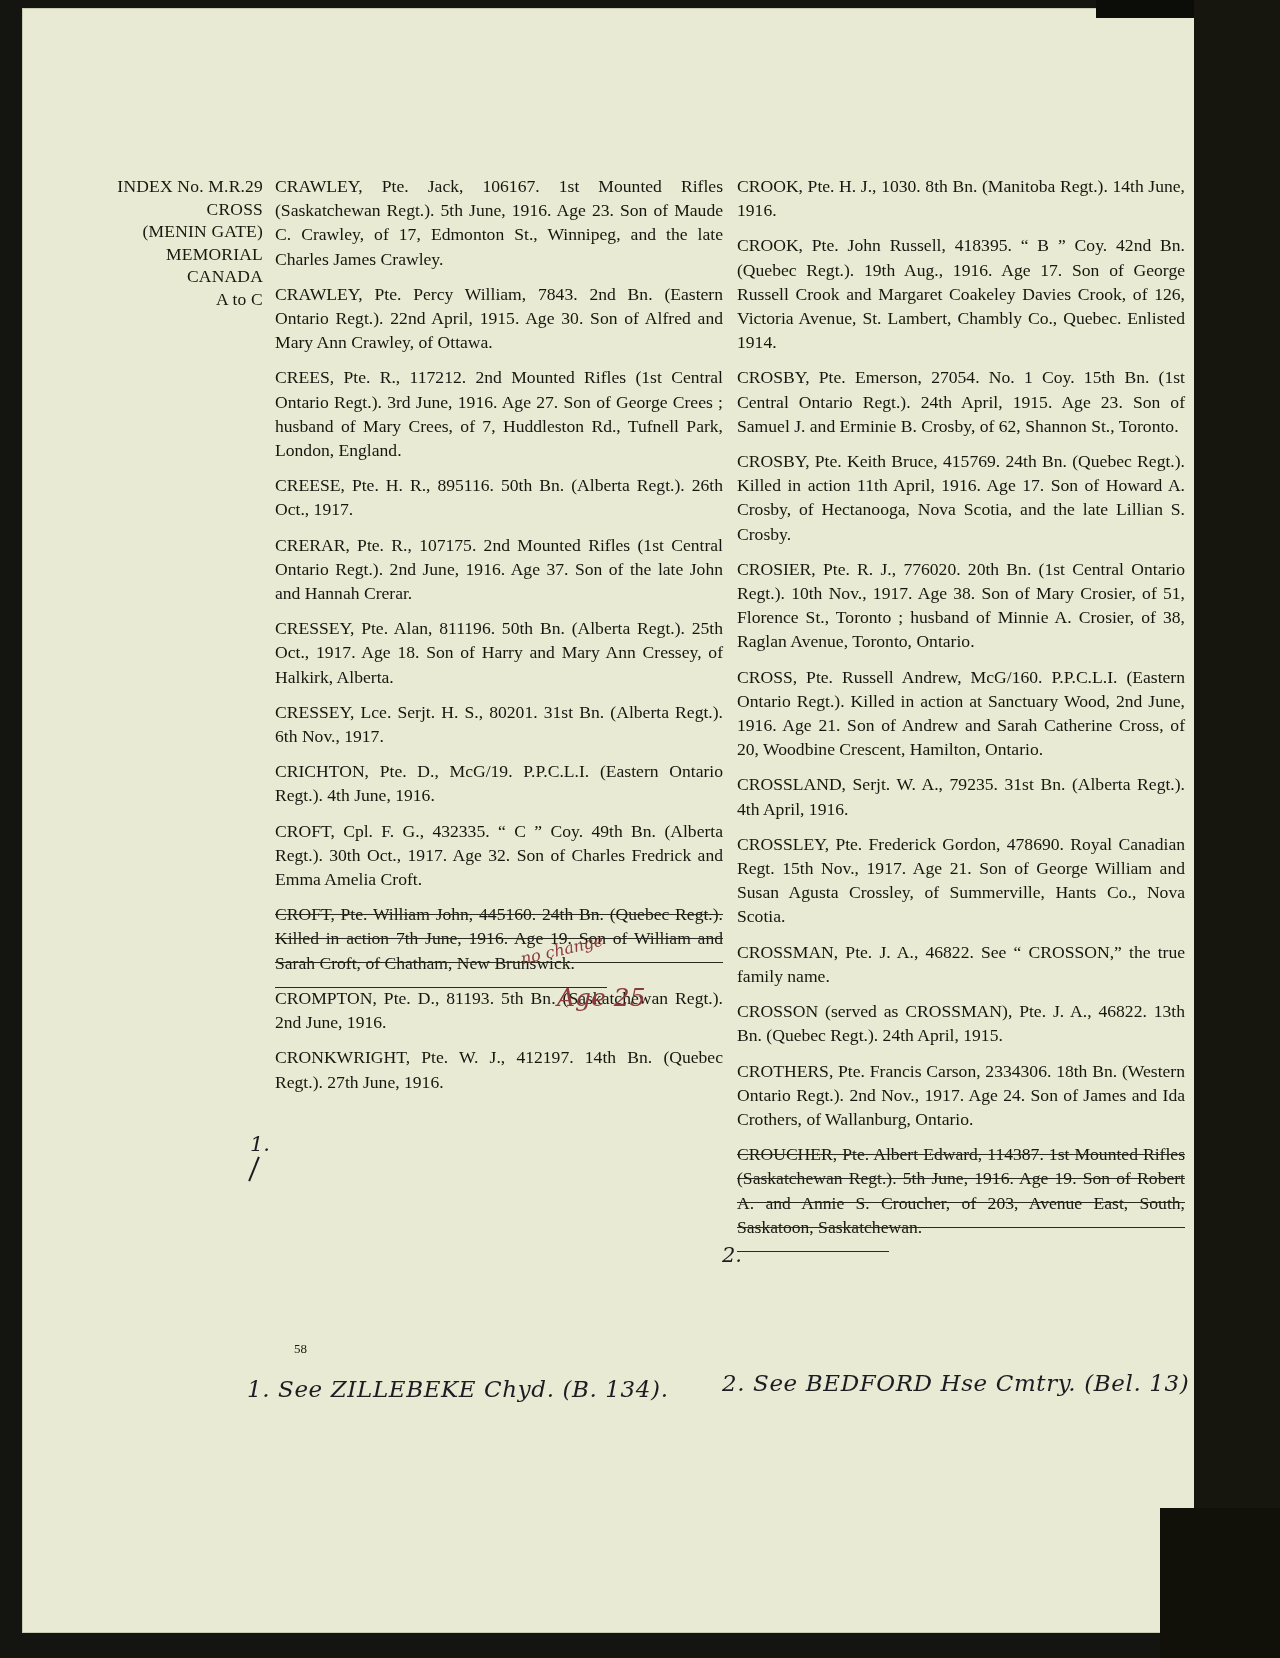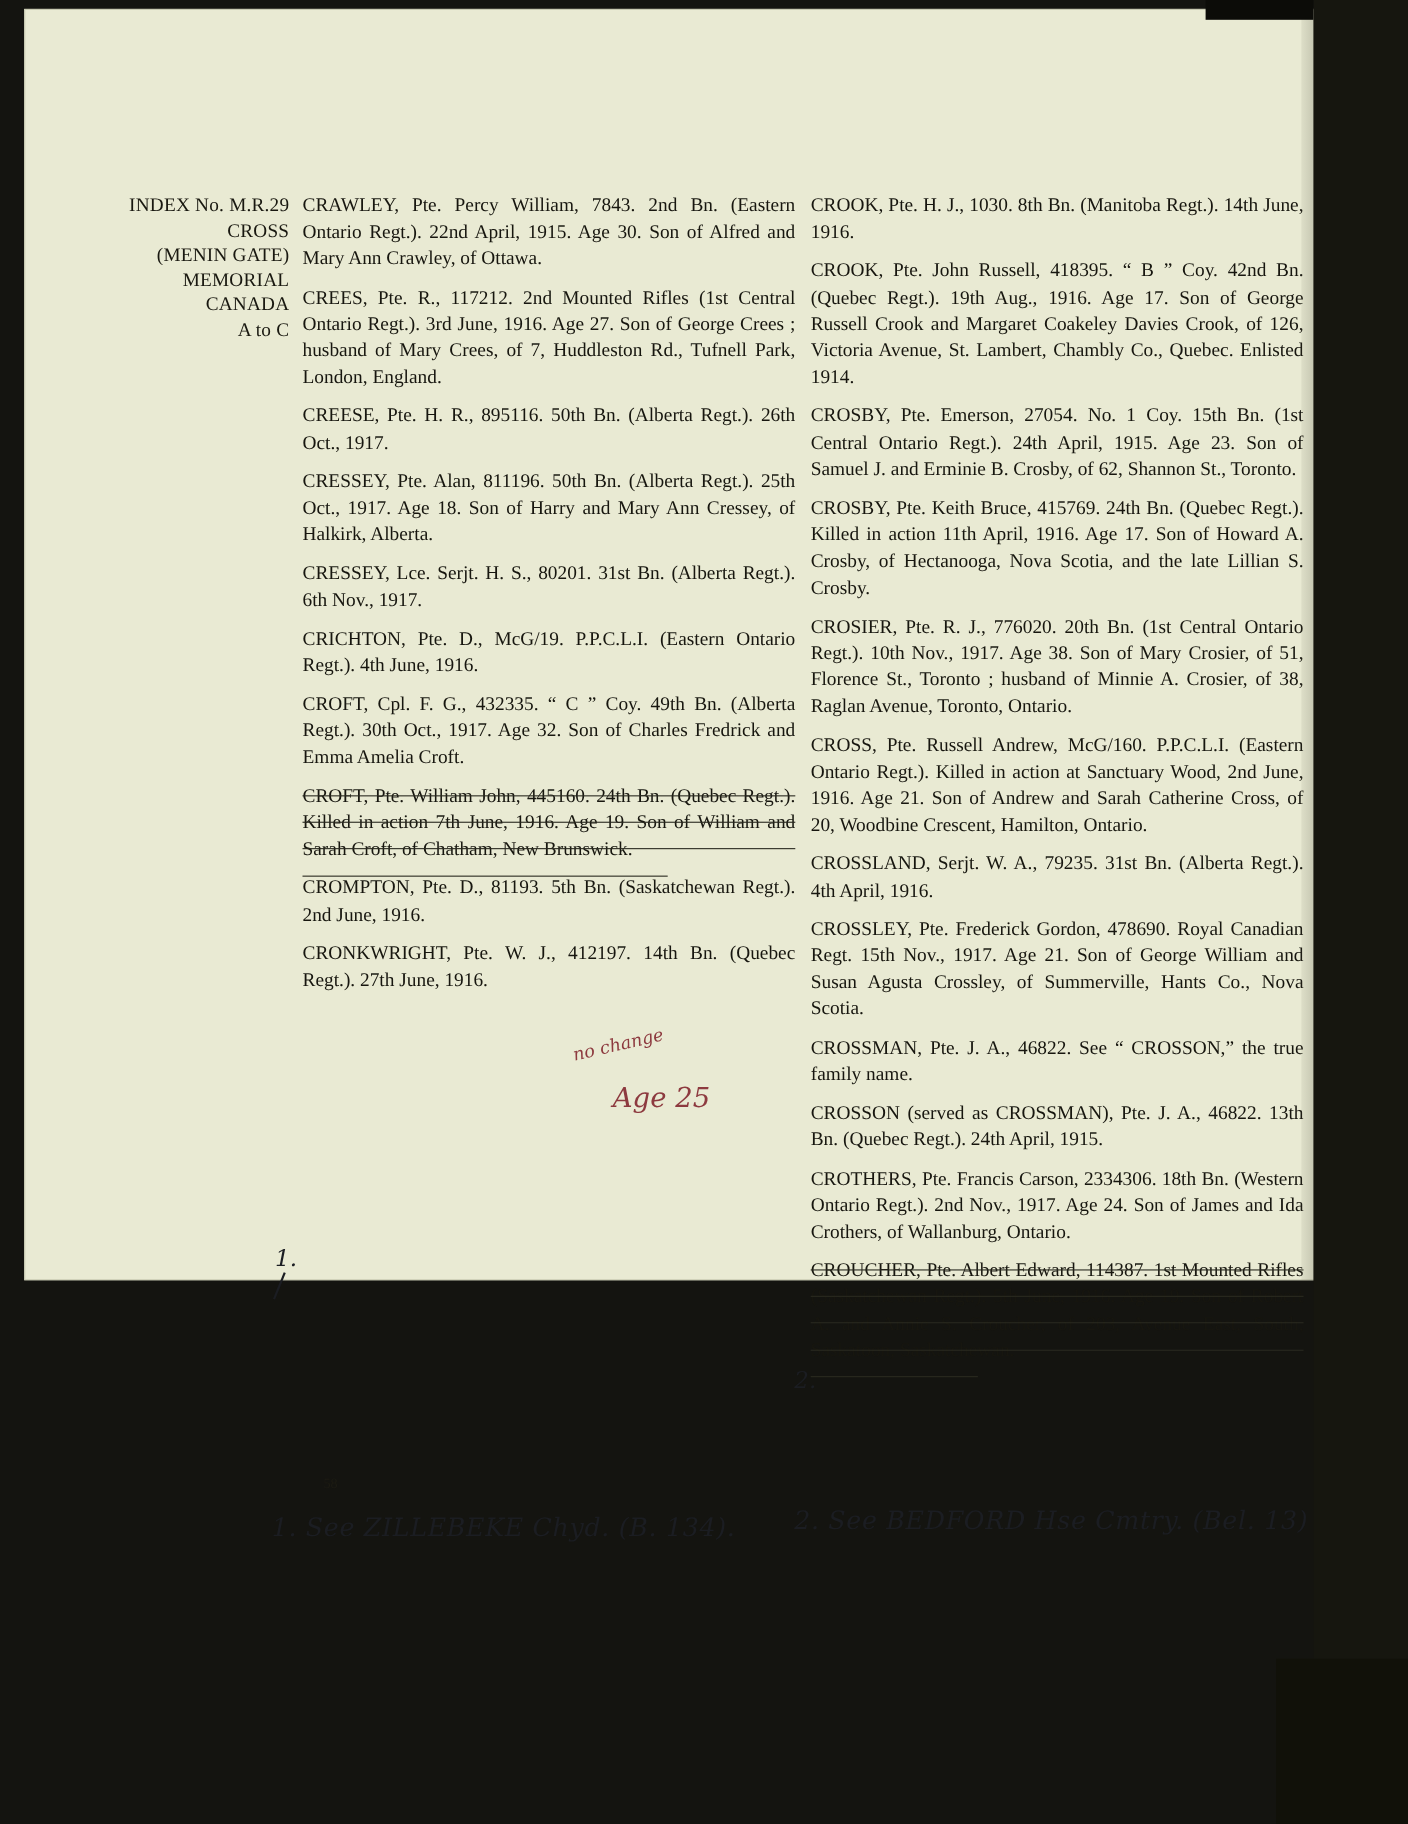--- a/index.html
+++ b/index.html
@@ -18,23 +18,24 @@
     left: 0; top: 0;
     width: 1280px; height: 1658px;
     background: #141410;
   }
   
   .sheet {
     position: absolute;
     left: 22px;
     top: 8px;
     width: 1178px;
-    height: 1156px;
+    height: 1625px;
     background: #e9ead3;
     box-shadow: 0 0 0 1px #c9cab2 inset;
+    padding-left: 17px;
   }
   .sheet::after{
     content:"";
     position:absolute;
     right:-1px; top:0; bottom:0;
     width: 18px;
     background: linear-gradient(to right, rgba(120,120,100,0.10), rgba(60,60,45,0.28));
   }
   
   .gutter {
@@ -169,23 +170,25 @@
       <div class="index-block">
         <div>INDEX No. M.R.29</div>
         <div>CROSS</div>
         <div>(MENIN GATE)</div>
         <div>MEMORIAL</div>
         <div>CANADA</div>
         <div>A to C</div>
       </div>
 
       <div class="col col-left">
+        <p class="entry">CRAWLEY, Pte. Jack, 106167.  1st Mounted Rifles (Saskatchewan Regt.).  5th June, 1916.  Age 23.  Son of Maude C. Crawley, of 17, Edmonton St., Winnipeg, and the late Charles James Crawley.</p>
         <p class="entry">CRAWLEY, Pte. Percy William, 7843.  2nd Bn. (Eastern Ontario Regt.).  22nd April, 1915.  Age 30.  Son of Alfred and Mary Ann Crawley, of Ottawa.</p>
         <p class="entry">CREES, Pte. R., 117212.  2nd Mounted Rifles (1st Central Ontario Regt.).  3rd June, 1916.  Age 27.  Son of George Crees ; husband of Mary Crees, of 7, Huddleston Rd., Tufnell Park, London, England.</p>
         <p class="entry">CREESE, Pte. H. R., 895116.  50th Bn. (Alberta Regt.).  26th Oct., 1917.</p>
+        <p class="entry">CRERAR, Pte. R., 107175.  2nd Mounted Rifles (1st Central Ontario Regt.).  2nd June, 1916.  Age 37.  Son of the late John and Hannah Crerar.</p>
         <p class="entry">CRESSEY, Pte. Alan, 811196.  50th Bn. (Alberta Regt.).  25th Oct., 1917.  Age 18.  Son of Harry and Mary Ann Cressey, of Halkirk, Alberta.</p>
         <p class="entry">CRESSEY, Lce. Serjt. H. S., 80201.  31st Bn. (Alberta Regt.).  6th Nov., 1917.</p>
         <p class="entry">CRICHTON, Pte. D., McG/19.  P.P.C.L.I. (Eastern Ontario Regt.).  4th June, 1916.</p>
         <p class="entry">CROFT, Cpl. F. G., 432335.  “ C ” Coy. 49th Bn. (Alberta Regt.).  30th Oct., 1917.  Age 32.  Son of Charles Fredrick and Emma Amelia Croft.</p>
         <p class="entry struck">
           <span>CROFT, Pte. William John, 445160.  24th Bn. (Quebec Regt.).  Killed in action 7th June, 1916.  Age 19.  Son of William and Sarah Croft, of Chatham, New Brunswick.</span>
           <span class="line" style="top:12px"></span>
           <span class="line" style="top:36px"></span>
           <span class="line" style="top:60px"></span>
           <span class="line" style="top:85px;width:74%"></span>

